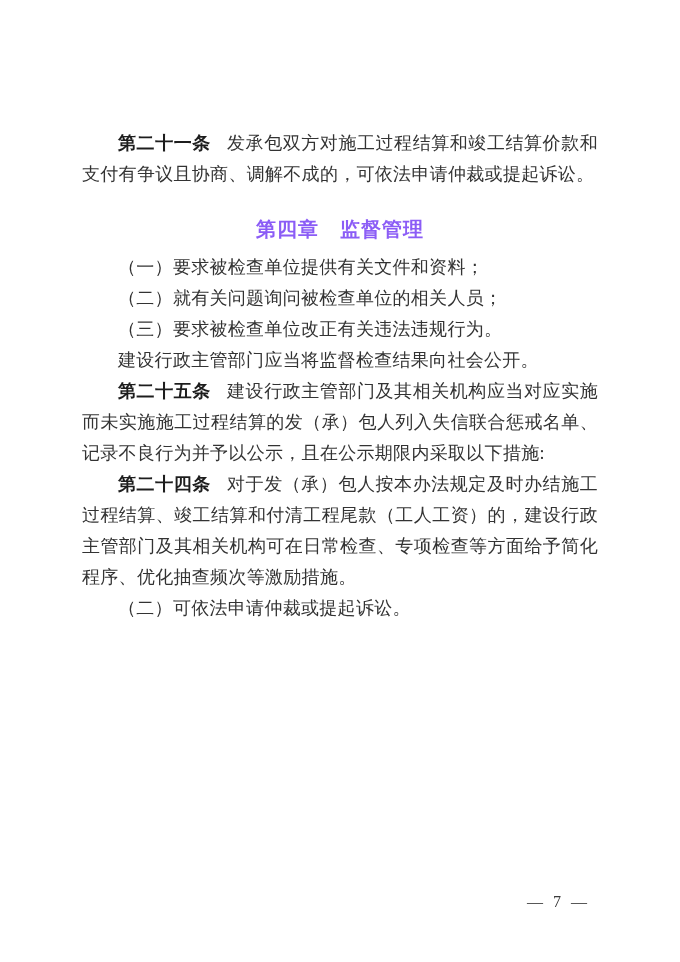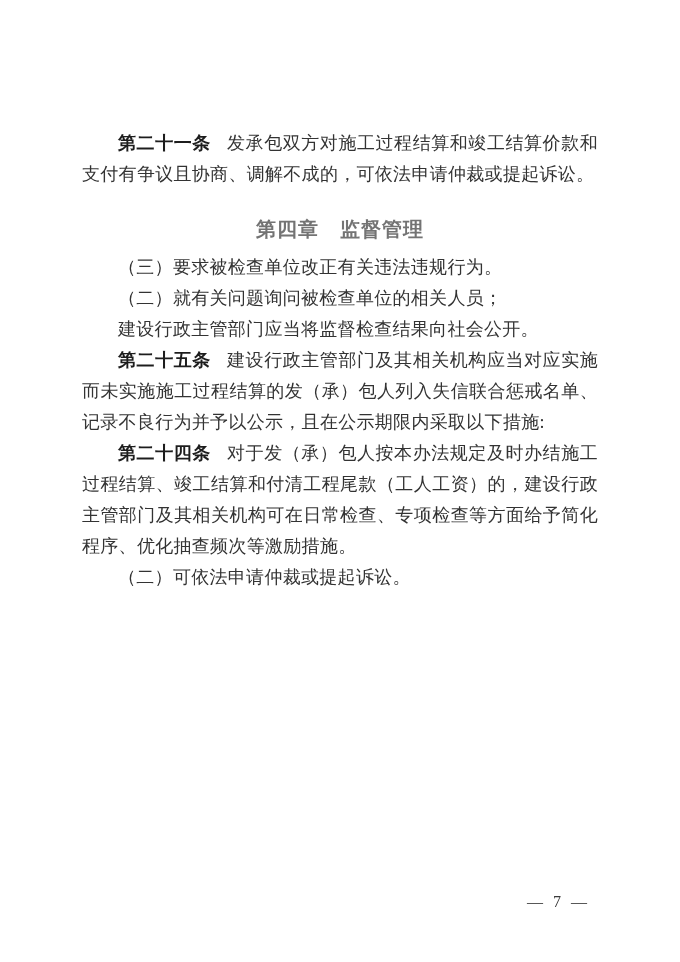--- a/index.html
+++ b/index.html
@@ -35,21 +35,21 @@
     color: #1d1d1d;
     margin-right: 0.9em;
   }
   .chapter {
     margin: 23px 0 6px 0;
     font-size: 20px;
     line-height: 33px;
     font-weight: 700;
     text-align: center;
     letter-spacing: 1px;
-    color: #737373;
+    color: #8b5cf6;
   }
   .page-number {
     position: absolute;
     top: 886px;
     right: 90px;
     font-size: 16px;
     letter-spacing: 3px;
     color: #3a3a3a;
   }
 </style>
@@ -57,24 +57,25 @@
 <body>
 
 <div class="page">
   <div class="content">
 
     <p class="para"><span class="art-num">第二十一条</span><span>发承包双方对施工过程结算和竣工结算价款和支付有争议且协商、调解不成的，可依法申请仲裁或提起诉讼。</span></p>
 
     <h2 class="chapter">第四章　监督管理</h2>
 
 
+    <p class="para">（一）要求被检查单位提供有关文件和资料；</p>
+
+    <p class="para">（二）就有关问题询问被检查单位的相关人员；</p>
 
     <p class="para">（三）要求被检查单位改正有关违法违规行为。</p>
-
-    <p class="para">（二）就有关问题询问被检查单位的相关人员；</p>
 
     <p class="para">建设行政主管部门应当将监督检查结果向社会公开。</p>
 
 
     <p class="para"><span class="art-num">第二十五条</span><span>建设行政主管部门及其相关机构应当对应实施而未实施施工过程结算的发（承）包人列入失信联合惩戒名单、记录不良行为并予以公示，且在公示期限内采取以下措施:</span></p>
 
     <p class="para"><span class="art-num">第二十四条</span><span>对于发（承）包人按本办法规定及时办结施工过程结算、竣工结算和付清工程尾款（工人工资）的，建设行政主管部门及其相关机构可在日常检查、专项检查等方面给予简化程序、优化抽查频次等激励措施。</span></p>
 
 
     <p class="para">（二）可依法申请仲裁或提起诉讼。</p>

